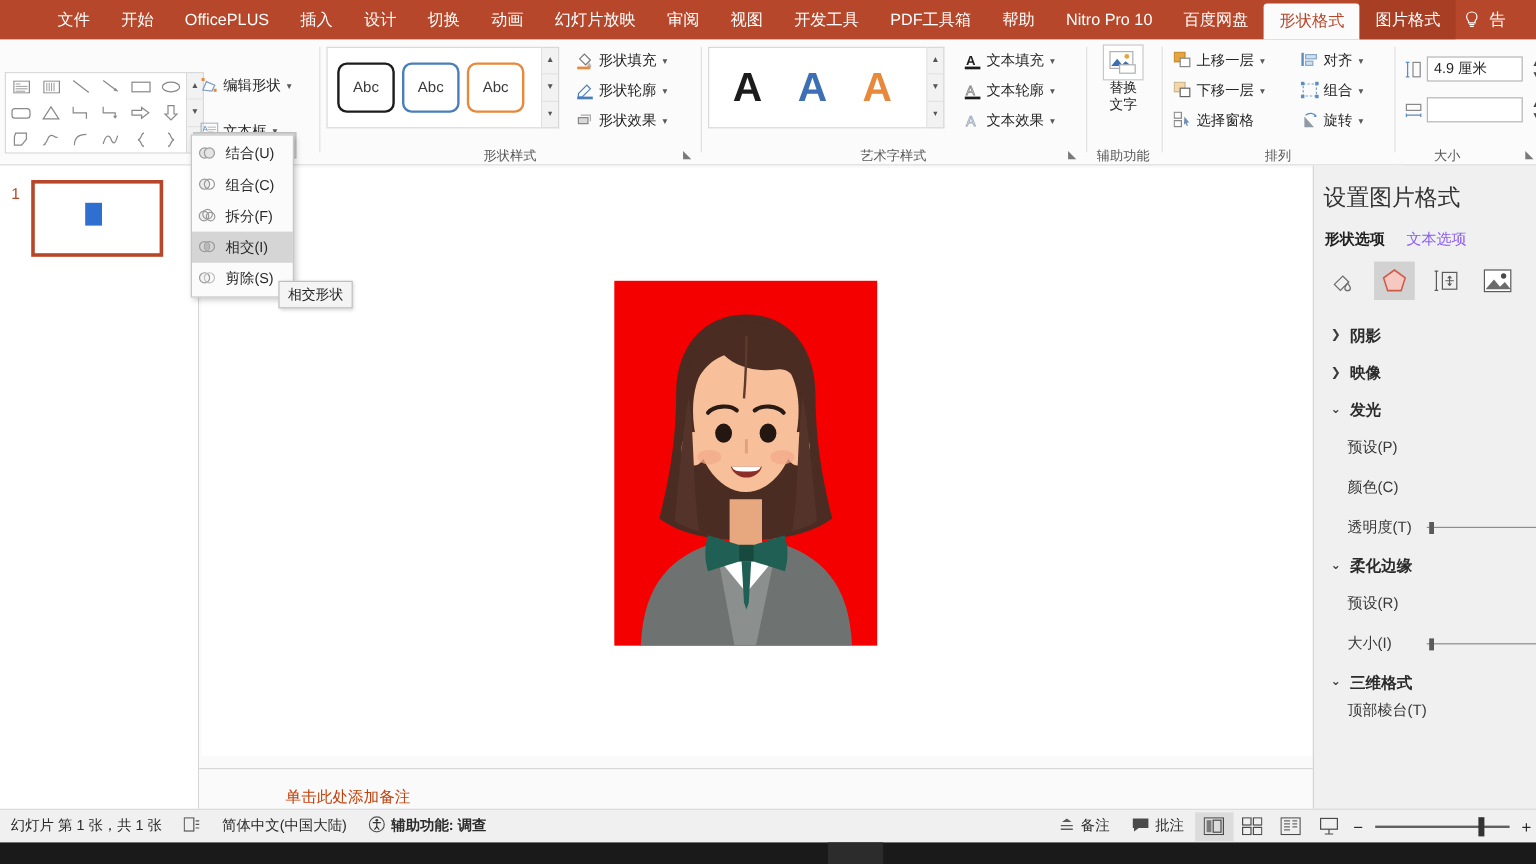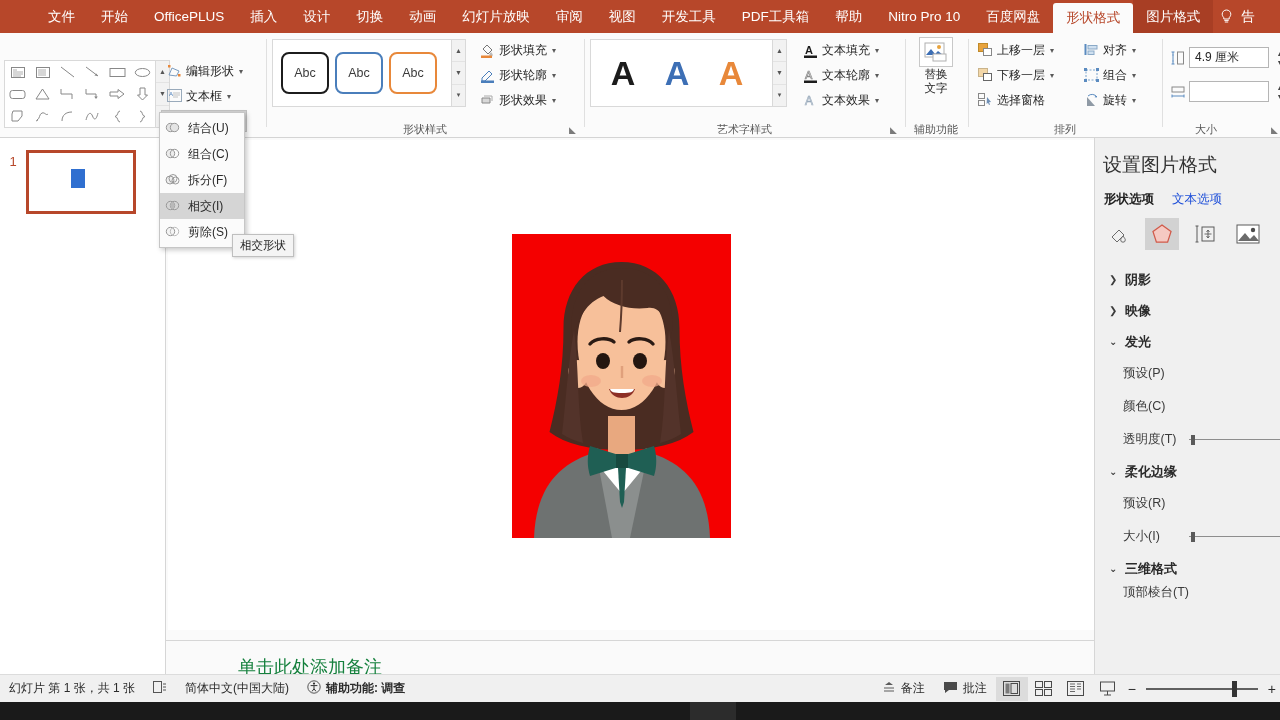--- a/index.html
+++ b/index.html
@@ -210,40 +210,40 @@
     position: absolute; top: 1px; height: 12px; background: #fff;
     border: 1px solid #cfcfcf;
   }
 
   
   .notes {
     position: absolute; left: 166px; right: 110px; bottom: 32px; height: 48px;
     background: #fafafa; border-top: 1px solid #d6d6d6;
   }
   .notes-text {
-    position: absolute; left: 72px; top: 14px; font-size: 18px; color: #15803d;
+    position: absolute; left: 72px; top: 14px; font-size: 13px; color: #c2410c;
   }
   .notes-scroll {
     position: absolute; right: 0; top: 0; bottom: 0; width: 14px;
     background: #f0f0f0; border-left: 1px solid #dcdcdc;
   }
 
   
   .panel {
     position: absolute; right: 0; top: 138px; width: 186px; bottom: 32px;
     background: #f0f0f0; border-left: 1px solid #d6d6d6; overflow: hidden;
   }
   .panel-title {
     position: absolute; left: 8px; top: 14px; font-size: 19px; color: #323232;
   }
   .panel-tabs {
     position: absolute; left: 9px; top: 53px; display: flex; gap: 18px;
     font-size: 12.5px;
   }
-  .ptab { color: #1d4ed8; }
+  .ptab { color: #8b5cf6; }
   .ptab.active { font-weight: bold; color: #222; }
   .panel-icons {
     position: absolute; left: 7px; top: 80px; display: flex; gap: 9px;
   }
   .picon {
     width: 34px; height: 32px; display: flex; align-items: center;
     justify-content: center;
   }
   .picon.active { background: #d2d2d2; }
   .panel-body { position: absolute; left: 0; top: 126px; right: 0; bottom: 0; }
@@ -444,21 +444,21 @@
           <svg width="15" height="15" viewBox="0 0 15 15">
               <path d="M2 11l3-7 7 3-2.5 5z" fill="none" stroke="#7a9bbf" stroke-width="1"></path>
               <rect x="1" y="1" width="2.5" height="2.5" fill="#e8883a"></rect>
               <rect x="11" y="10" width="2.5" height="2.5" fill="#e8883a"></rect>
             </svg>
         </span>
         <span>编辑形状</span>
         <span class="cv">▾</span>
       </div>
 
-      <div class="rbtn" style="left:163px;top:31px;">
+      <div class="rbtn" style="left:163px;top:44px;">
         <span class="ico">
           <svg width="15" height="13" viewBox="0 0 15 13">
               <rect x="0.5" y="0.5" width="14" height="12" fill="none" stroke="#9ab"></rect>
               <text x="2" y="7" font-size="6" fill="#4a7ebb">A</text>
               <path d="M6 4h7M6 6h7M6 8h5" stroke="#aaa" stroke-width=".7"></path>
             </svg>
         </span>
         <span>文本框</span>
         <span class="cv">▾</span>
       </div>

